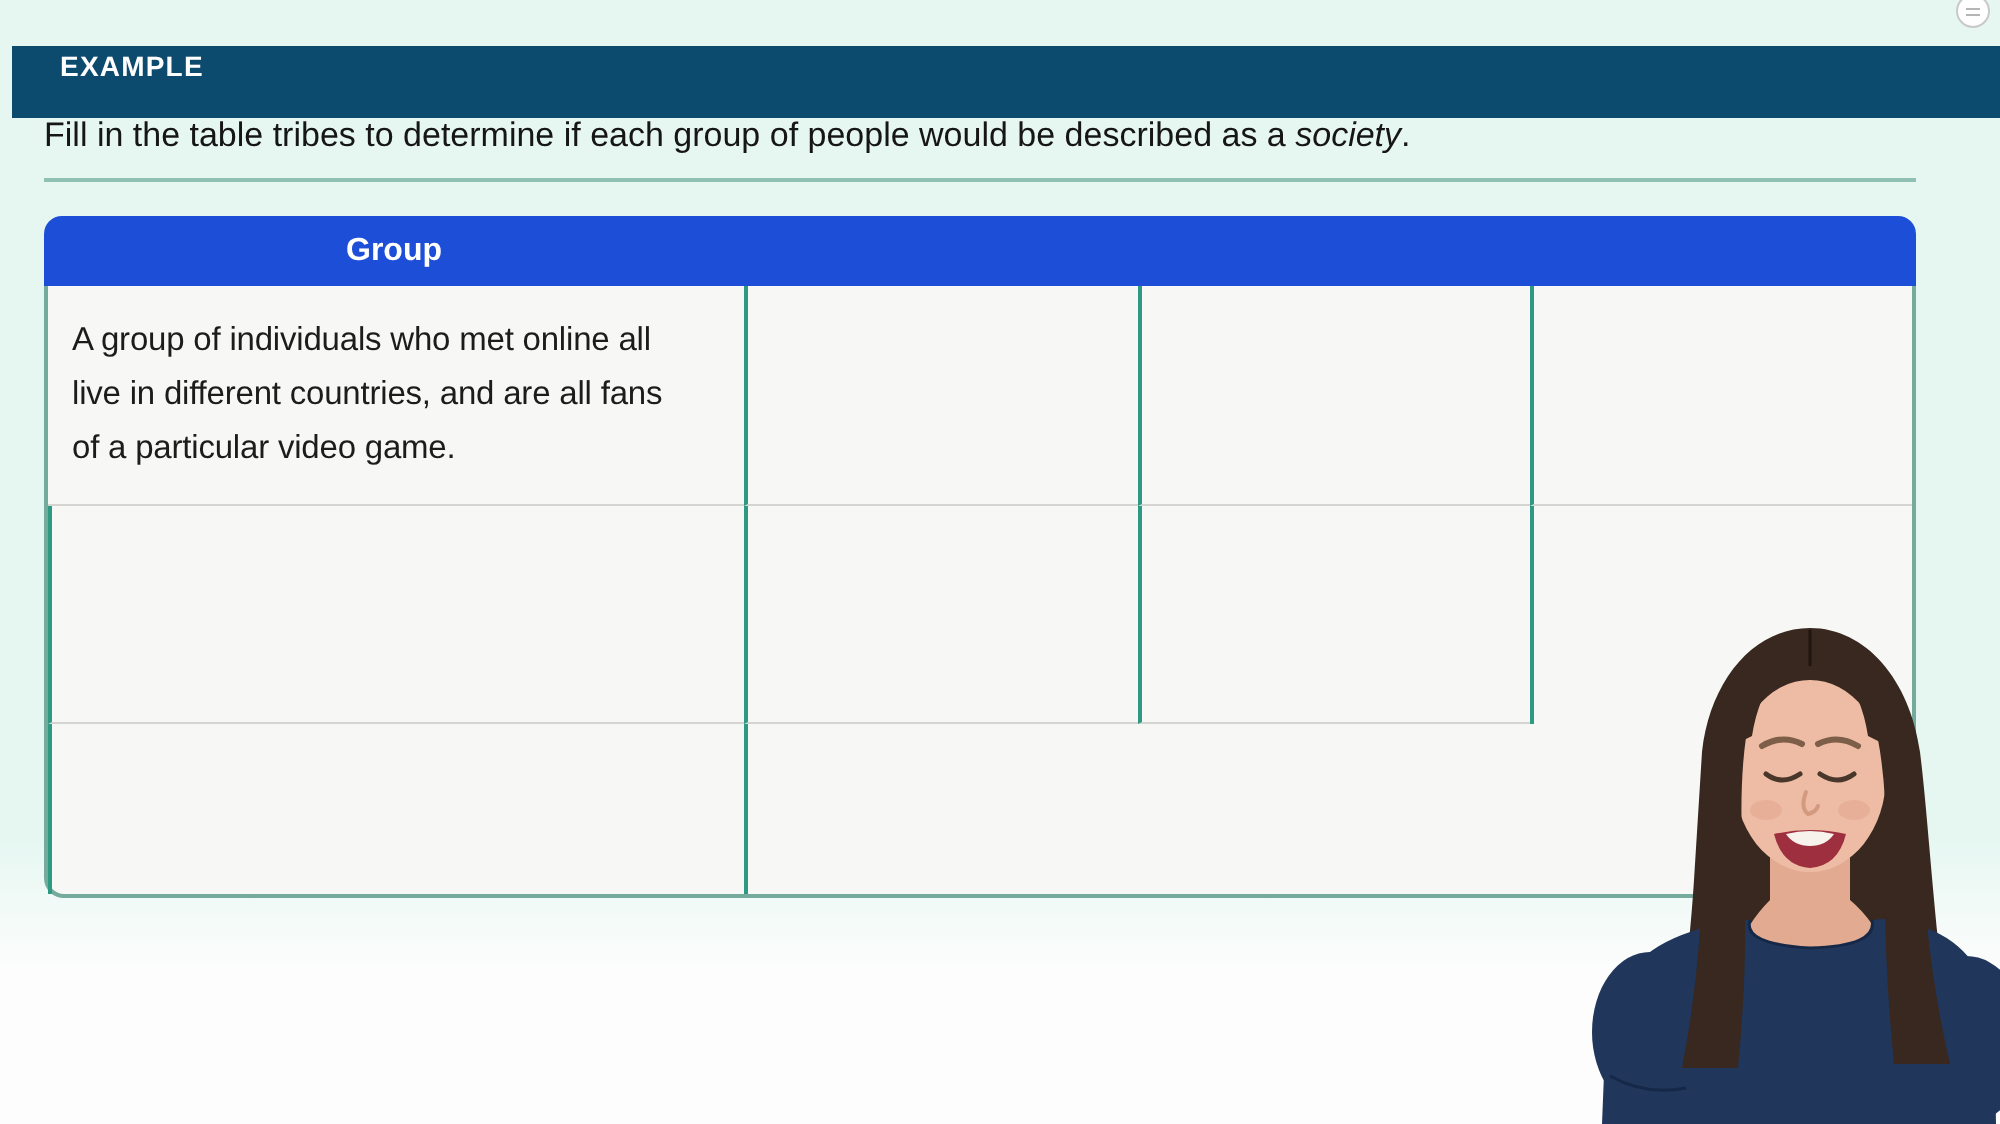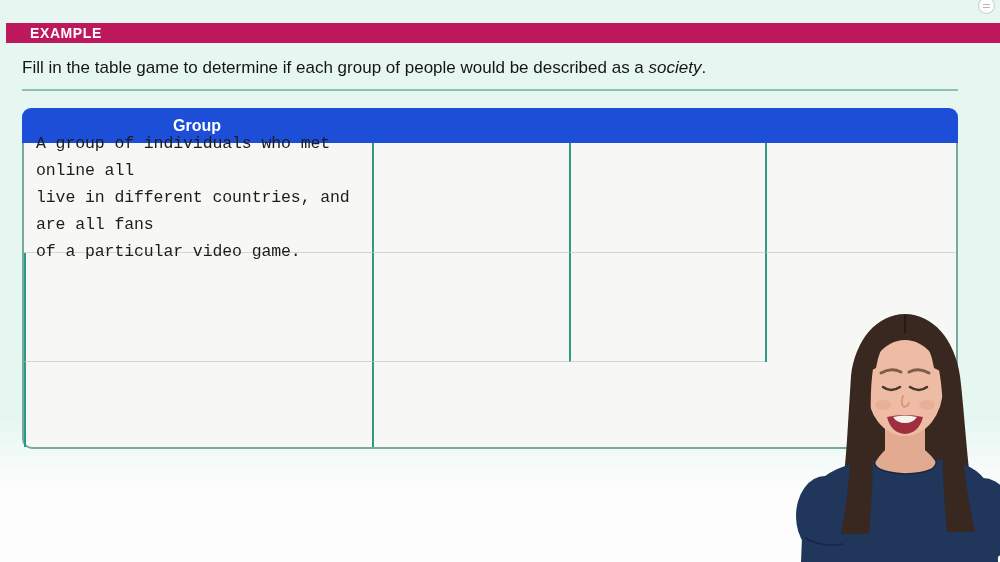--- a/index.html
+++ b/index.html
@@ -9,22 +9,22 @@
   .stage { position:relative; width:1000px; height:562px; background:#fdfdfd; overflow:hidden; }
 
   
   .slide-bg {
     position:absolute; left:0; top:23; width:1000px; height:487px;
     background:linear-gradient(180deg, #e6f7f2 0%, #e6f7f2 86%, rgba(230,247,242,0) 100%);
   }
 
   
   .banner {
-    position:absolute; left:6px; top:23px; right:0; height:20px;
-    background:#be185d; display:flex; align-items:center;
+    position:absolute; left:6px; top:23px; right:0; height:36px;
+    background:#0c4a6e; display:flex; align-items:flex-start;
   }
   .banner span {
     color:#ffffff; font-weight:bold; font-size:14px; letter-spacing:.6px;
     padding-left:24px; line-height:21px;
   }
 
   
   .instruction {
     position:absolute; left:22px; top:55px; width:920px;
     font-size:17px; line-height:26px; color:#161616;
@@ -49,21 +49,21 @@
   }
   .th + .th { border-left:1px solid rgba(255,255,255,.45); }
 
   .tbody {
     display:grid; grid-template-columns:348px 197px 196px 191px;
     grid-template-rows:110px 109px 85px;
     background:#f7f8f5;
     border:2px solid #74ab9c; border-top:none;
     border-radius:0 0 10px 10px;
   }
-  .td { position:relative;font-family:Liberation Mono, monospace; }
+  .td { position:relative; }
   .td.colsep { border-left:2px solid #2f9a84; }
   .td.rowsep { border-bottom:1px solid #d4d4d0; }
   .td .txt {
     position:absolute; inset:0; display:flex; align-items:center;
     padding:8px 12px 8px 12px;
     font-size:16.5px; line-height:27px; color:#1c1c1c;
     white-space:pre-line; letter-spacing:-0.1px;
   }
 
   
@@ -88,21 +88,21 @@
   <div class="slide-bg"></div>
 
   <div class="badge">
       <i></i>
     </div>
 
   <div class="banner">
     <span>EXAMPLE</span>
   </div>
 
-  <p class="instruction"><span>Fill in the table game to determine if each group of people would be described as a </span><em>society</em><span>.</span></p>
+  <p class="instruction"><span>Fill in the table tribes to determine if each group of people would be described as a </span><em>society</em><span>.</span></p>
 
   <div class="rule"></div>
 
   <div class="tbl">
     <div class="thead">
       <div class="th">Group</div>
     </div>
     <div class="tbody">
 
       <div class="td rowsep">

